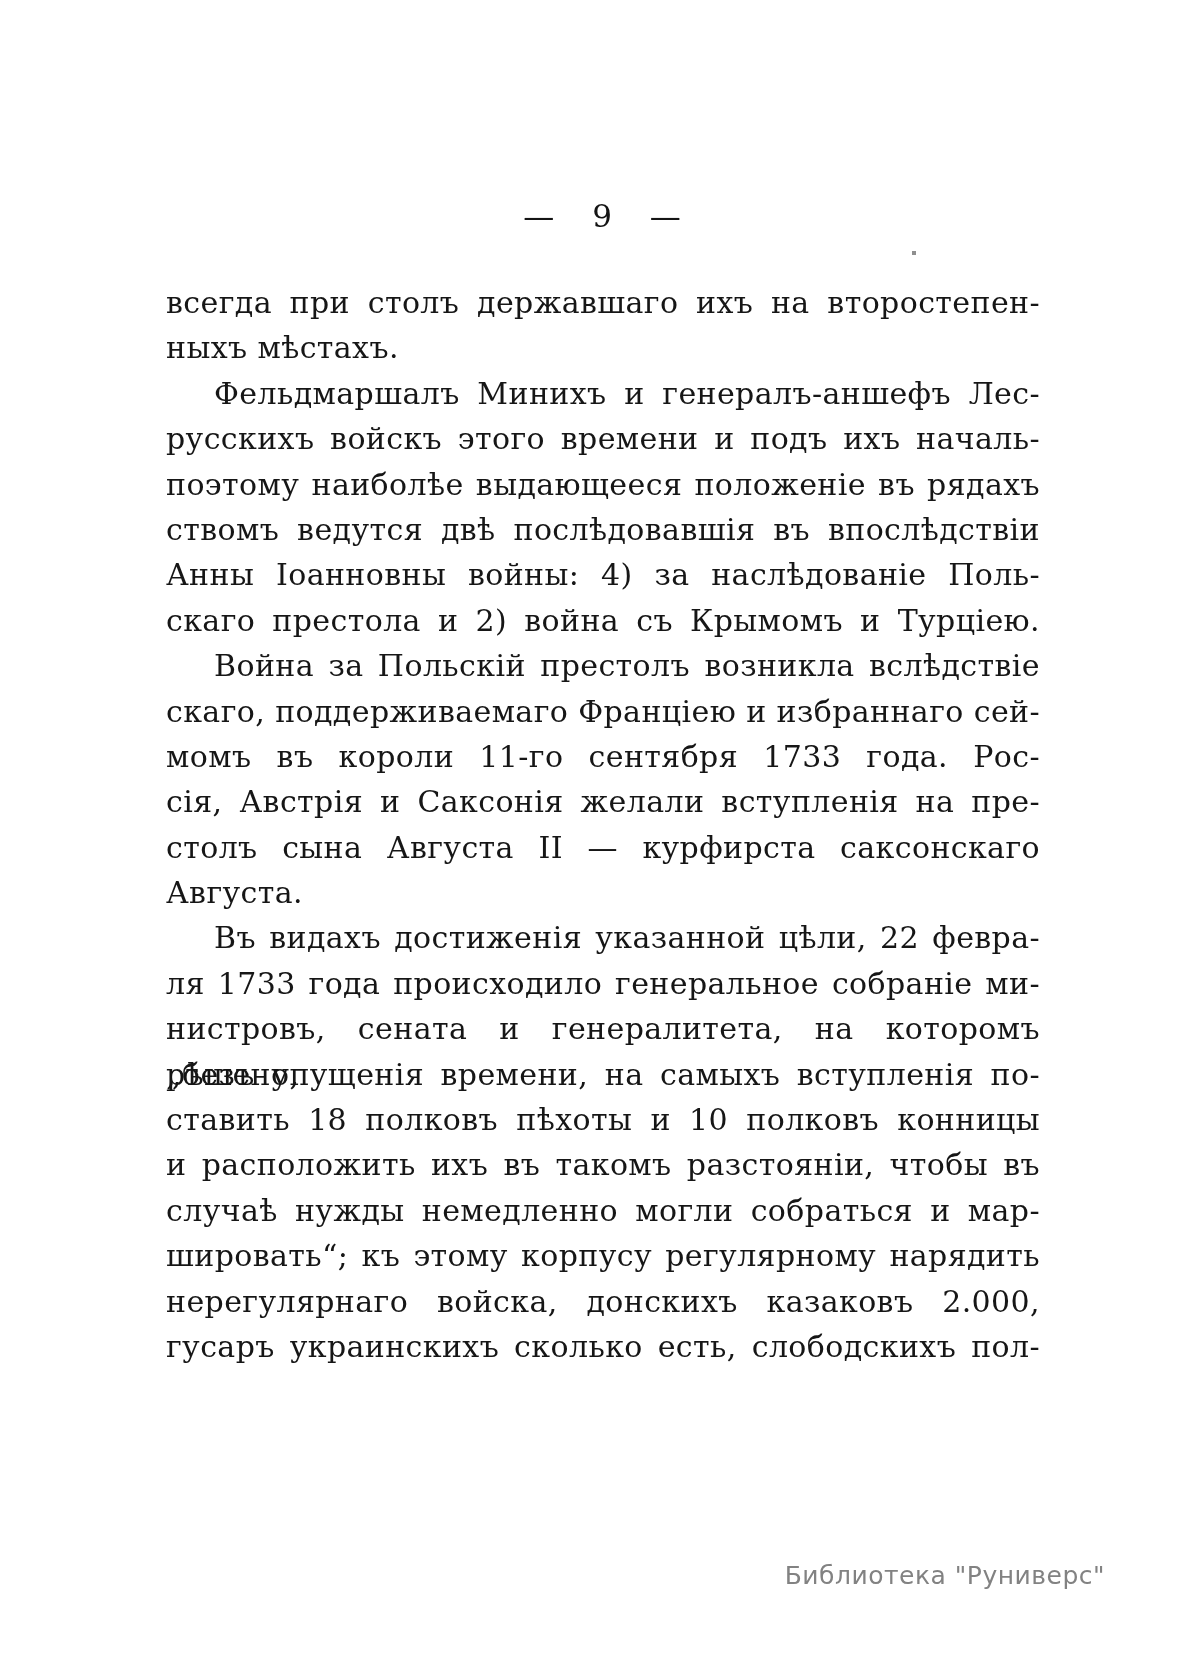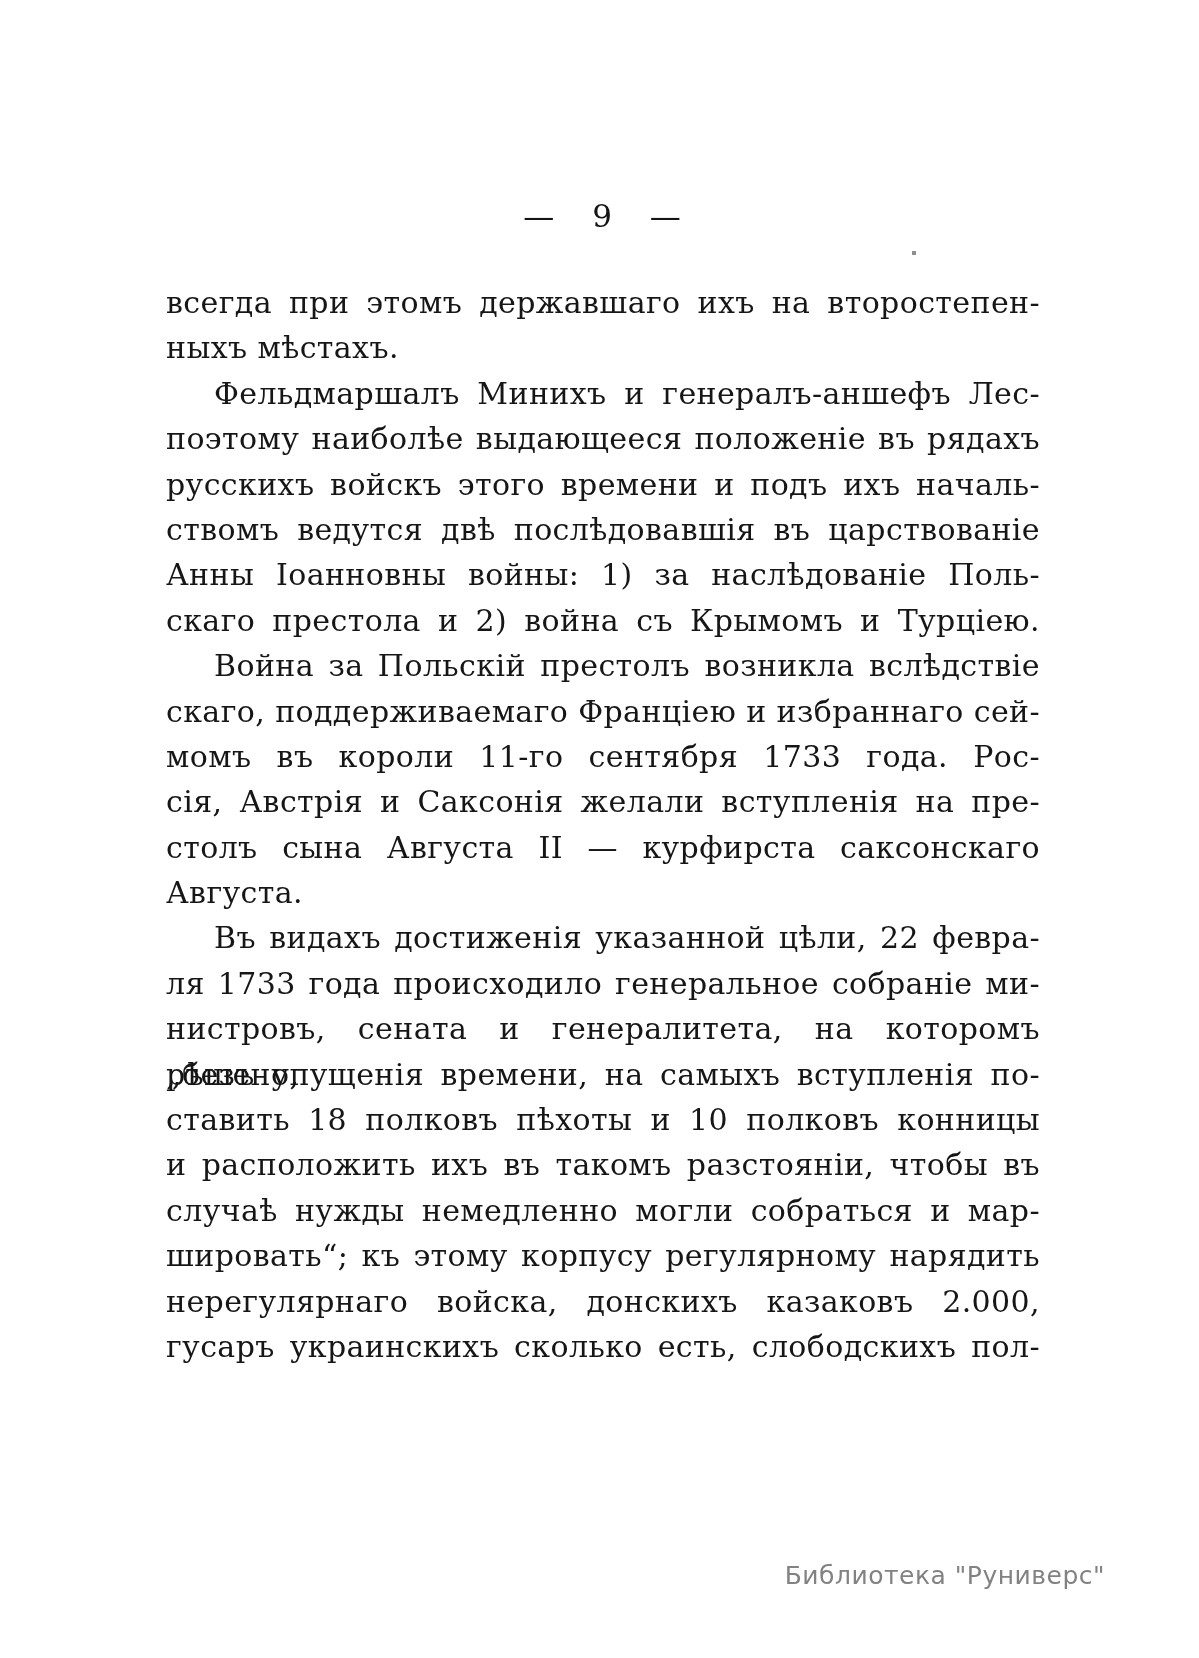--- a/index.html
+++ b/index.html
@@ -68,27 +68,27 @@
 </head>
 <body>
 
 <div class="scan-page">
 
   <div class="page-number">— 9 —</div>
 
   <div class="ink-speck"></div>
 
   <div class="text-block">
-    <div class="line">всегда при этомъ державшаго ихъ на второстепен-</div>
+    <div class="line">всегда при столъ державшаго ихъ на второстепен-</div>
     <div class="line plain">ныхъ мѣстахъ.</div>
     <div class="line indent">Фельдмаршалъ Минихъ и генералъ-аншефъ Лес-</div>
+    <div class="line">русскихъ войскъ этого времени и подъ ихъ началь-</div>
     <div class="line">поэтому наиболѣе выдающееся положеніе въ рядахъ</div>
-    <div class="line">русскихъ войскъ этого времени и подъ ихъ началь-</div>
-    <div class="line">ствомъ ведутся двѣ послѣдовавшія въ царствованіе</div>
-    <div class="line">Анны Іоанновны войны: 1) за наслѣдованіе Поль-</div>
+    <div class="line">ствомъ ведутся двѣ послѣдовавшія въ впослѣдствіи</div>
+    <div class="line">Анны Іоанновны войны: 4) за наслѣдованіе Поль-</div>
     <div class="line">скаго престола и 2) война съ Крымомъ и Турціею.</div>
     <div class="line indent">Война за Польскій престолъ возникла вслѣдствіе</div>
     <div class="line">скаго, поддерживаемаго Франціею и избраннаго сей-</div>
     <div class="line">момъ въ короли 11-го сентября 1733 года. Рос-</div>
     <div class="line">сія, Австрія и Саксонія желали вступленія на пре-</div>
     <div class="line">столъ сына Августа II — курфирста саксонскаго</div>
     <div class="line plain">Августа.</div>
     <div class="line indent">Въ видахъ достиженія указанной цѣли, 22 февра-</div>
     <div class="line">ля 1733 года происходило генеральное собраніе ми-</div>
     <div class="line">нистровъ, сената и генералитета, на которомъ рѣшено,</div>

